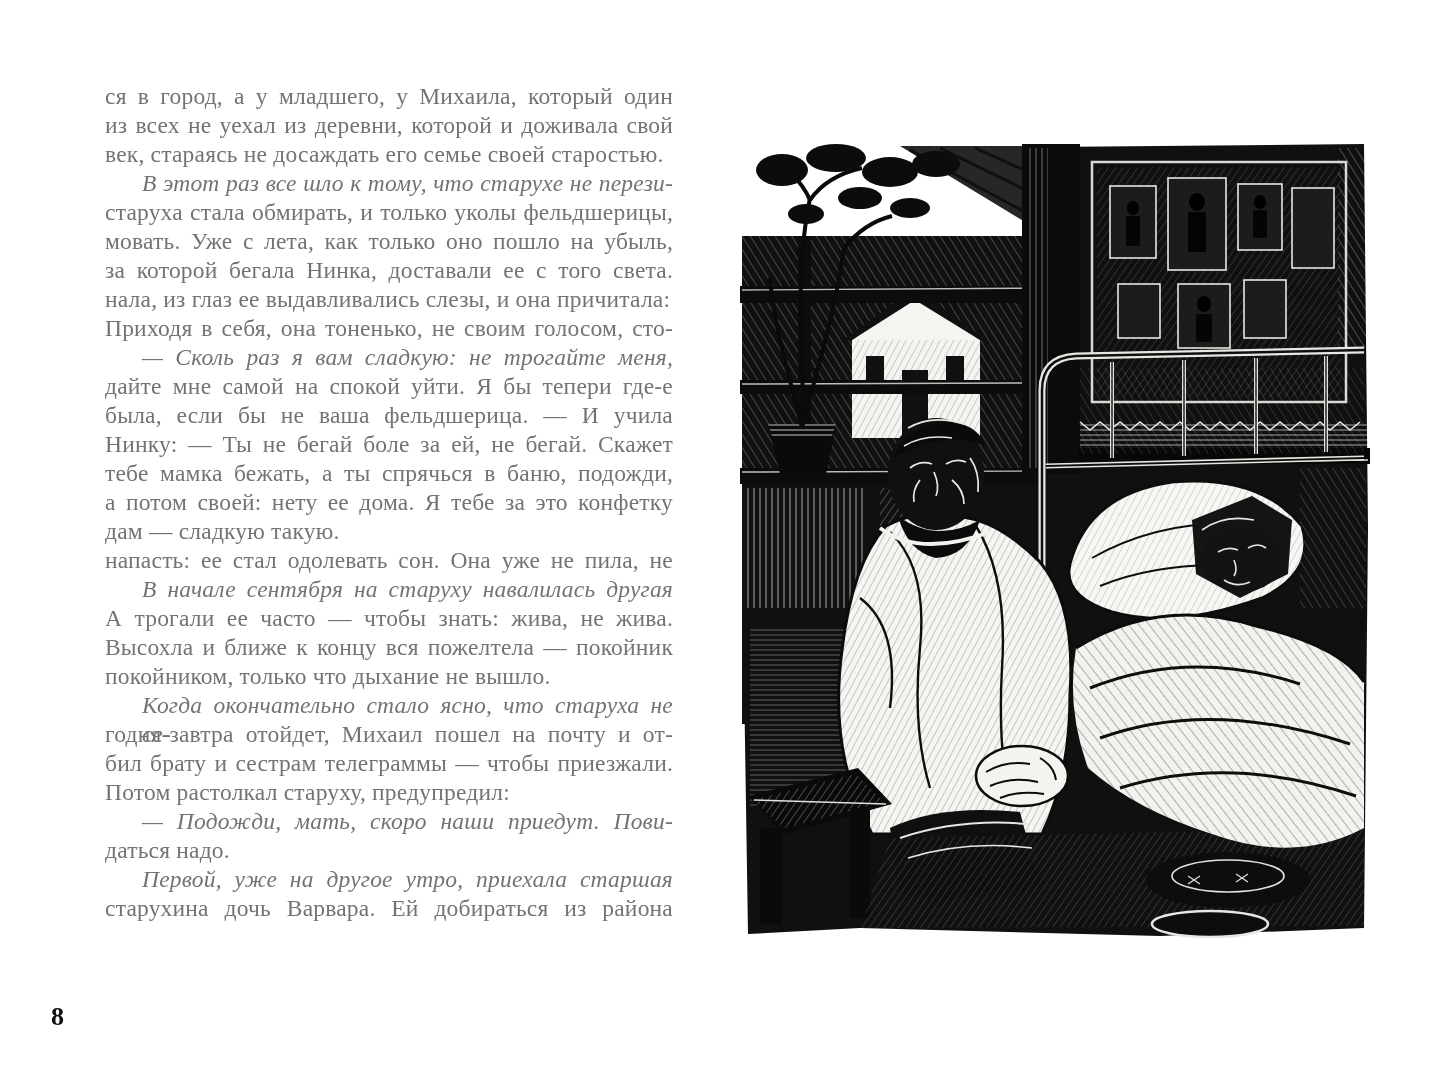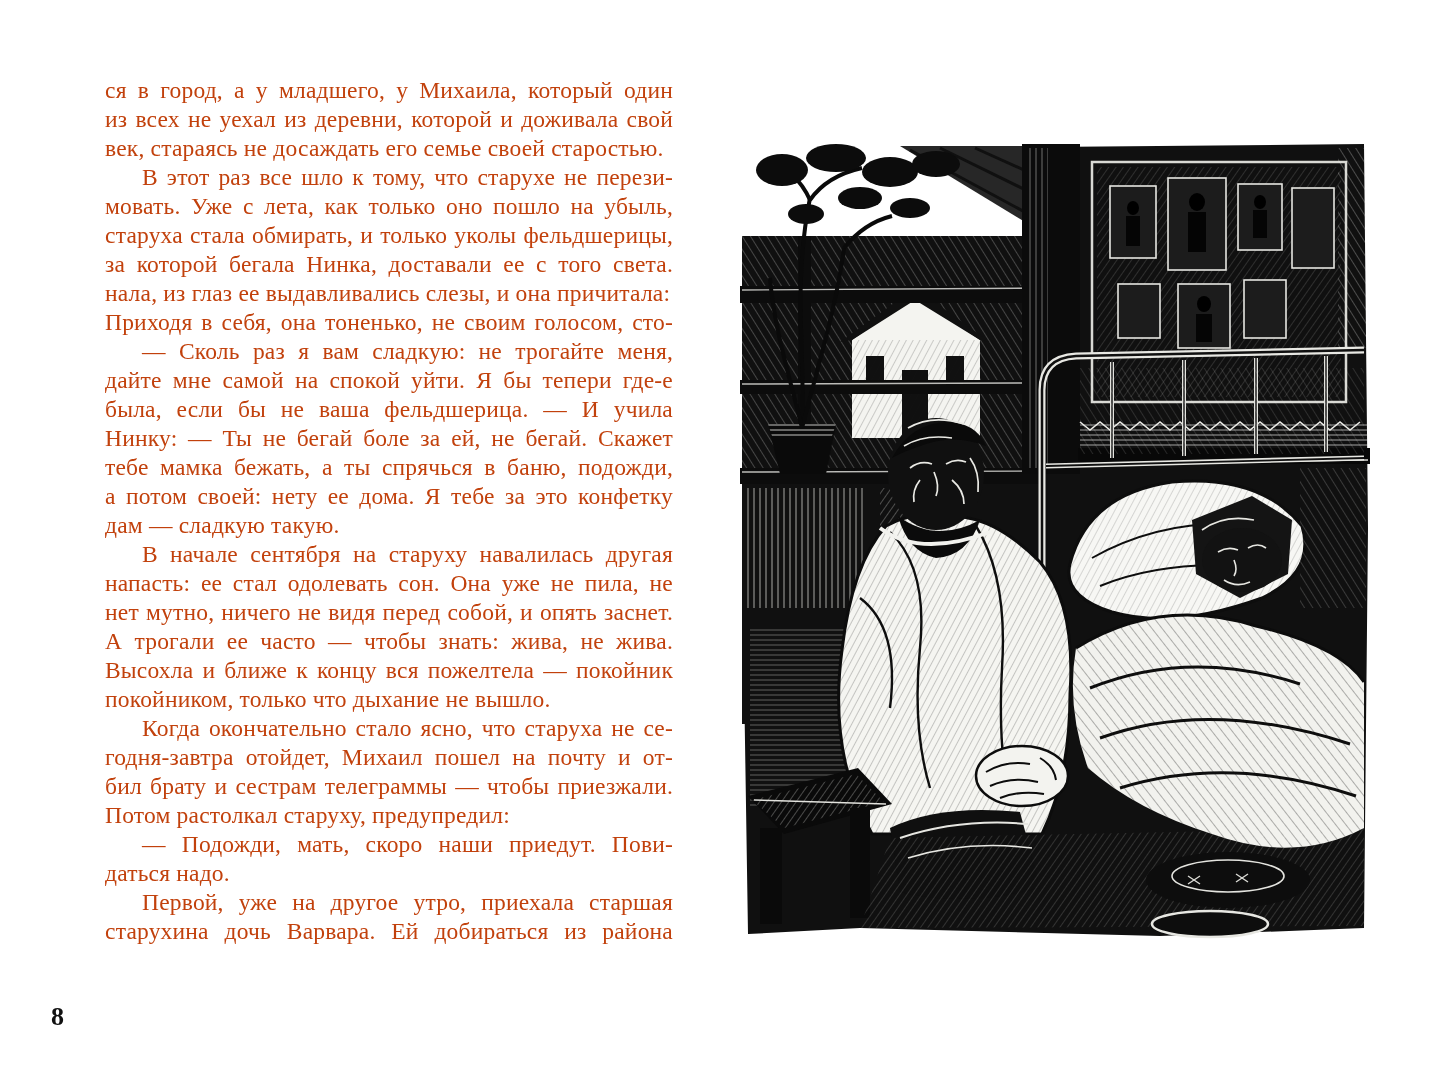--- a/index.html
+++ b/index.html
@@ -7,38 +7,38 @@
     width:1431px;height:1080px;
     background:#ffffff;
     font-family:"Liberation Serif","DejaVu Serif",serif;
     position:relative;
     overflow:hidden;
     color:#1b1b1b;
   }
   .page{position:absolute;inset:0;}
   .text-column{
     position:absolute;
-    left:105px;top:76px;
+    left:105px;top:82px;
     width:568px;
     font-size:23.5px;
-    color:#c2410c;
+    color:#737373;
   }
   .line{
     display:block;
     width:568px;
     box-sizing:border-box;
     line-height:29px;
     height:29px;
     white-space:normal;
     text-align:justify;
     -moz-text-align-last:justify;
     text-align-last:justify;
     letter-spacing:0.2px;
   }
-  .line.indent{padding-left:37px;}
+  .line.indent{padding-left:37px;font-style:italic;}
   .line.end{
     -moz-text-align-last:left;
     text-align-last:left;
   }
   .page-number{
     position:absolute;
     left:51px;top:1002px;
     font-size:26px;
     font-weight:bold;
     color:#111;
@@ -52,35 +52,34 @@
 </head>
 <body>
 
 <div class="page">
 
   <div class="text-column">
       <div class="line">ся в город, а у младшего, у Михаила, который один</div>
       <div class="line">из всех не уехал из деревни, которой и доживала свой</div>
       <div class="line end">век, стараясь не досаждать его семье своей старостью.</div>
       <div class="line indent">В этот раз все шло к тому, что старухе не перези-</div>
+      <div class="line">старуха стала обмирать, и только уколы фельдшерицы,</div>
       <div class="line">мовать. Уже с лета, как только оно пошло на убыль,</div>
-      <div class="line">старуха стала обмирать, и только уколы фельдшерицы,</div>
       <div class="line">за которой бегала Нинка, доставали ее с того света.</div>
       <div class="line end">нала, из глаз ее выдавливались слезы, и она причитала:</div>
       <div class="line">Приходя в себя, она тоненько, не своим голосом, сто-</div>
       <div class="line indent">— Сколь раз я вам сладкую: не трогайте меня,</div>
       <div class="line">дайте мне самой на спокой уйти. Я бы тепери где-е</div>
       <div class="line">была, если бы не ваша фельдшерица. — И учила</div>
       <div class="line">Нинку: — Ты не бегай боле за ей, не бегай. Скажет</div>
       <div class="line">тебе мамка бежать, а ты спрячься в баню, подожди,</div>
       <div class="line">а потом своей: нету ее дома. Я тебе за это конфетку</div>
       <div class="line end">дам — сладкую такую.</div>
+      <div class="line">напасть: ее стал одолевать сон. Она уже не пила, не</div>
       <div class="line indent">В начале сентября на старуху навалилась другая</div>
-      <div class="line">напасть: ее стал одолевать сон. Она уже не пила, не</div>
-      <div class="line">нет мутно, ничего не видя перед собой, и опять заснет.</div>
       <div class="line">А трогали ее часто — чтобы знать: жива, не жива.</div>
       <div class="line">Высохла и ближе к концу вся пожелтела — покойник</div>
       <div class="line end">покойником, только что дыхание не вышло.</div>
       <div class="line indent">Когда окончательно стало ясно, что старуха не се-</div>
       <div class="line">годня-завтра отойдет, Михаил пошел на почту и от-</div>
       <div class="line">бил брату и сестрам телеграммы — чтобы приезжали.</div>
       <div class="line end">Потом растолкал старуху, предупредил:</div>
       <div class="line indent">— Подожди, мать, скоро наши приедут. Пови-</div>
       <div class="line end">даться надо.</div>
       <div class="line indent">Первой, уже на другое утро, приехала старшая</div>

